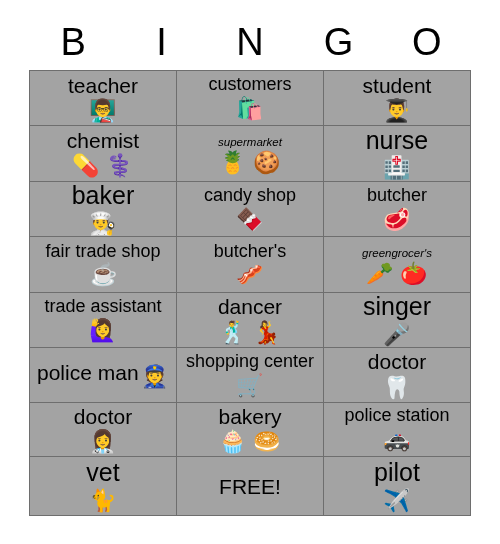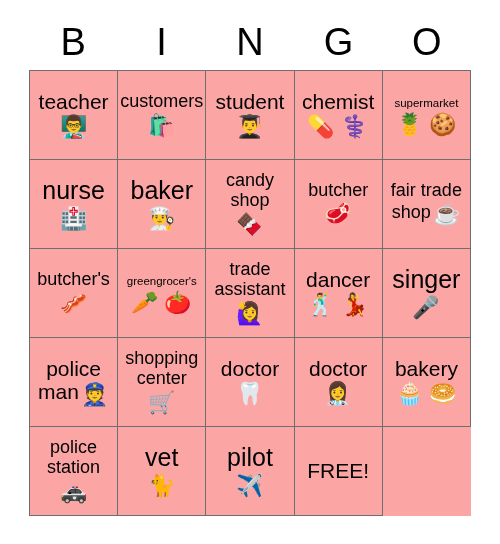--- a/index.html
+++ b/index.html
@@ -40,26 +40,26 @@
     letter-spacing: 0px;
   }
   
   #grid {
     position: absolute;
     left: 29px;
     top: 70px;
     width: 442px;
     height: 446px;
     display: grid;
-    grid-template-columns: repeat(5, 1fr);
+    grid-template-columns: repeat(3, 1fr);
     grid-template-rows: repeat(5, 1fr);
     border-top: 1px solid #6e6e6e;
     border-left: 1px solid #6e6e6e;
     box-sizing: border-box;
-    background: #fca5a5;
+    background: #a3a3a3;
   }
   .cell {
     border-right: 1px solid #6e6e6e;
     border-bottom: 1px solid #6e6e6e;
     box-sizing: border-box;
     display: flex;
     align-items: center;
     justify-content: center;
     overflow: hidden;
     padding: 2px;
@@ -70,21 +70,21 @@
     word-break: normal;
     max-width: 100%;
   }
   .cell-text {
     font-size: 20px;
   }
   
   .fs-xl .cell-text { font-size: 25px; }
   .fs-lg .cell-text { font-size: 21px; }
   .fs-md .cell-text { font-size: 18px; }
-  .fs-xs .cell-text { font-size: 11.5px; }
+  .fs-xs .cell-text { font-size: 11.5px; font-style: italic; }
   .cell-emoji {
     font-size: 22px;
     line-height: 1.15;
     vertical-align: middle;
   }
   .emoji-block {
     display: block;
     margin-top: 1px;
   }
   .emoji-inline {
@@ -165,21 +165,21 @@
       </div>
       <div class="cell fs-lg">
         <div class="cell-inner"><span class="cell-text">bakery</span><span class="cell-emoji emoji-block">🧁 🥯</span></div>
       </div>
       <div class="cell fs-md">
         <div class="cell-inner"><span class="cell-text">police station</span><span class="cell-emoji emoji-block">🚓</span></div>
       </div>
       <div class="cell fs-xl">
         <div class="cell-inner"><span class="cell-text">vet</span><span class="cell-emoji emoji-block">🐈</span></div>
       </div>
+      <div class="cell fs-lg">
+        <div class="cell-inner"><span class="cell-text">FREE!</span></div>
+      </div>
       <div class="cell fs-xl">
         <div class="cell-inner"><span class="cell-text">pilot</span><span class="cell-emoji emoji-block">✈️</span></div>
-      </div>
-      <div class="cell fs-lg">
-        <div class="cell-inner"><span class="cell-text">FREE!</span></div>
       </div>
     </div>
 
 </div>
 
 </body></html>

